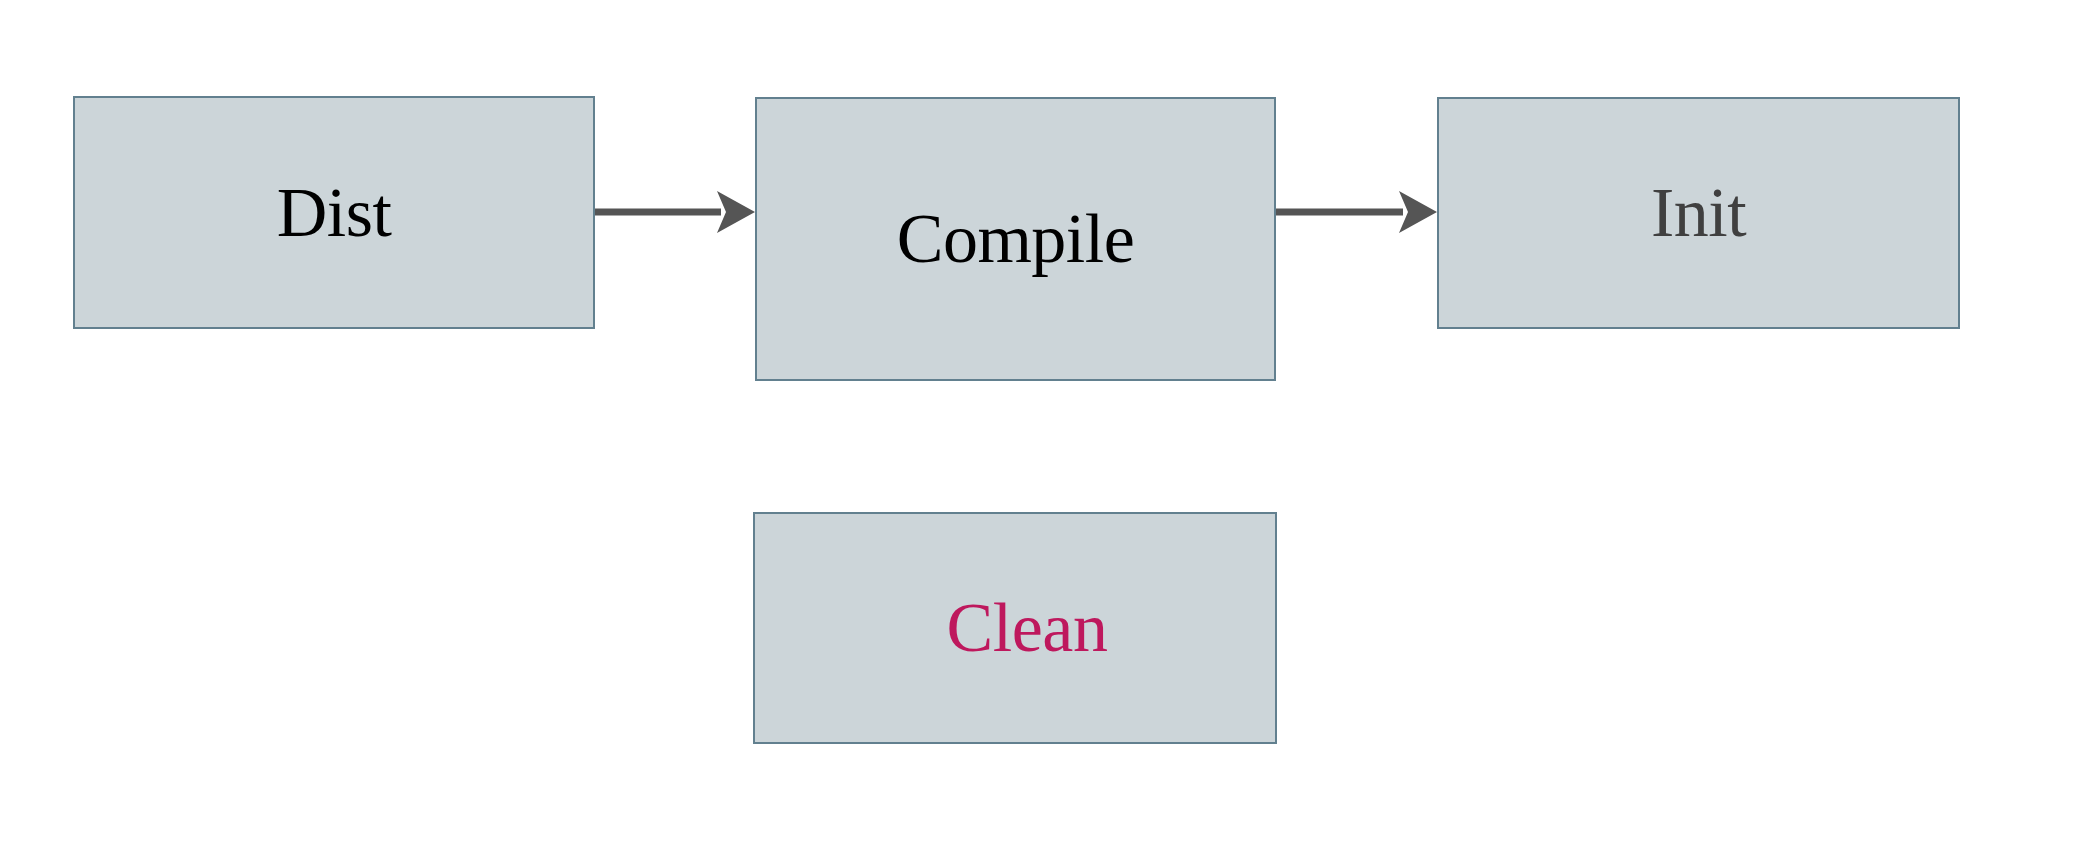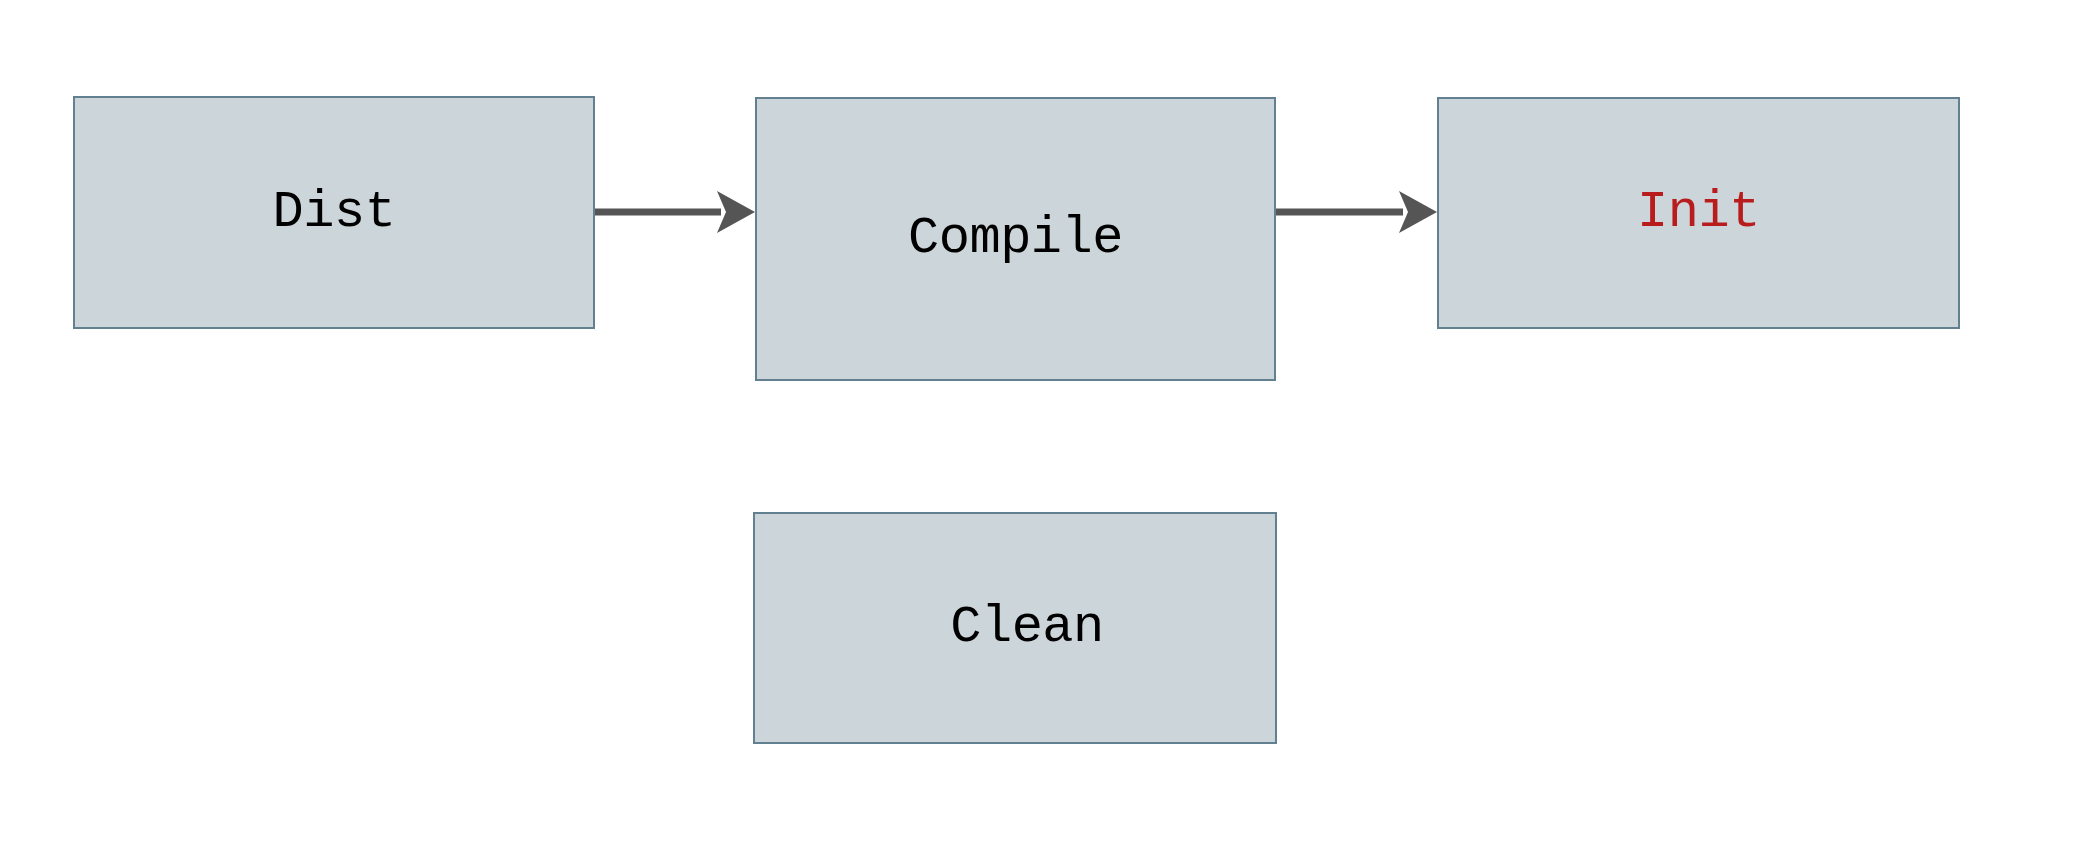--- a/index.html
+++ b/index.html
@@ -21,22 +21,22 @@
   .node {
     position: absolute;
     box-sizing: border-box;
     background: #ccd5d9;
     border: 2px solid #62808f;
     display: flex;
     align-items: center;
     justify-content: center;
   }
   .node-label {
-    font-family: Liberation Mono, monospace;
-    font-size: 52px;
+    font-family: Liberation Serif, serif;
+    font-size: 70px;
     line-height: 1;
     color: #000000;
     font-weight: 400;
     letter-spacing: -0.5px;
     white-space: nowrap;
     -webkit-font-smoothing: antialiased;
   }
   .edge {
     position: absolute;
     overflow: visible;
@@ -53,25 +53,25 @@
 
   <div class="node" id="node-dist" style="left: 73px; top: 96px; width: 522px; height: 233px; background: rgb(204, 213, 217); border-color: rgb(98, 128, 143);">
     <span class="node-label" style="color: rgb(0, 0, 0);">Dist</span>
   </div>
 
   <div class="node" id="node-compile" style="left: 755px; top: 97px; width: 521px; height: 284px; background: rgb(204, 213, 217); border-color: rgb(98, 128, 143);">
     <span class="node-label" style="color: rgb(0, 0, 0);">Compile</span>
   </div>
 
   <div class="node" id="node-init" style="left: 1437px; top: 97px; width: 523px; height: 232px; background: rgb(204, 213, 217); border-color: rgb(98, 128, 143);">
-    <span class="node-label" style="color: #b91c1c;">Init</span>
+    <span class="node-label" style="color: #404040;">Init</span>
   </div>
 
   <div class="node" id="node-clean" style="left: 753px; top: 512px; width: 524px; height: 232px; background: rgb(204, 213, 217); border-color: rgb(98, 128, 143);">
-    <span class="node-label" style="color: #000000; margin-left: 24px;">Clean</span>
+    <span class="node-label" style="color: #be185d; margin-left: 24px;">Clean</span>
   </div>
 
   <div class="edge" id="edge-dist-to-compile" style="left: 595px; top: 191px; width: 160px; height: 42px;">
     <svg xmlns="http://www.w3.org/2000/svg" width="160" height="42" viewBox="0 0 160 42">
         <rect x="0" y="17.5" width="126" height="7" fill="#555555"></rect>
         <path d="M 160 21 L 122 0 L 131 21 L 122 42 Z" fill="#555555"></path>
       </svg>
   </div>
 
   <div class="edge" id="edge-compile-to-init" style="left: 1276px; top: 191px; width: 161px; height: 42px;">

